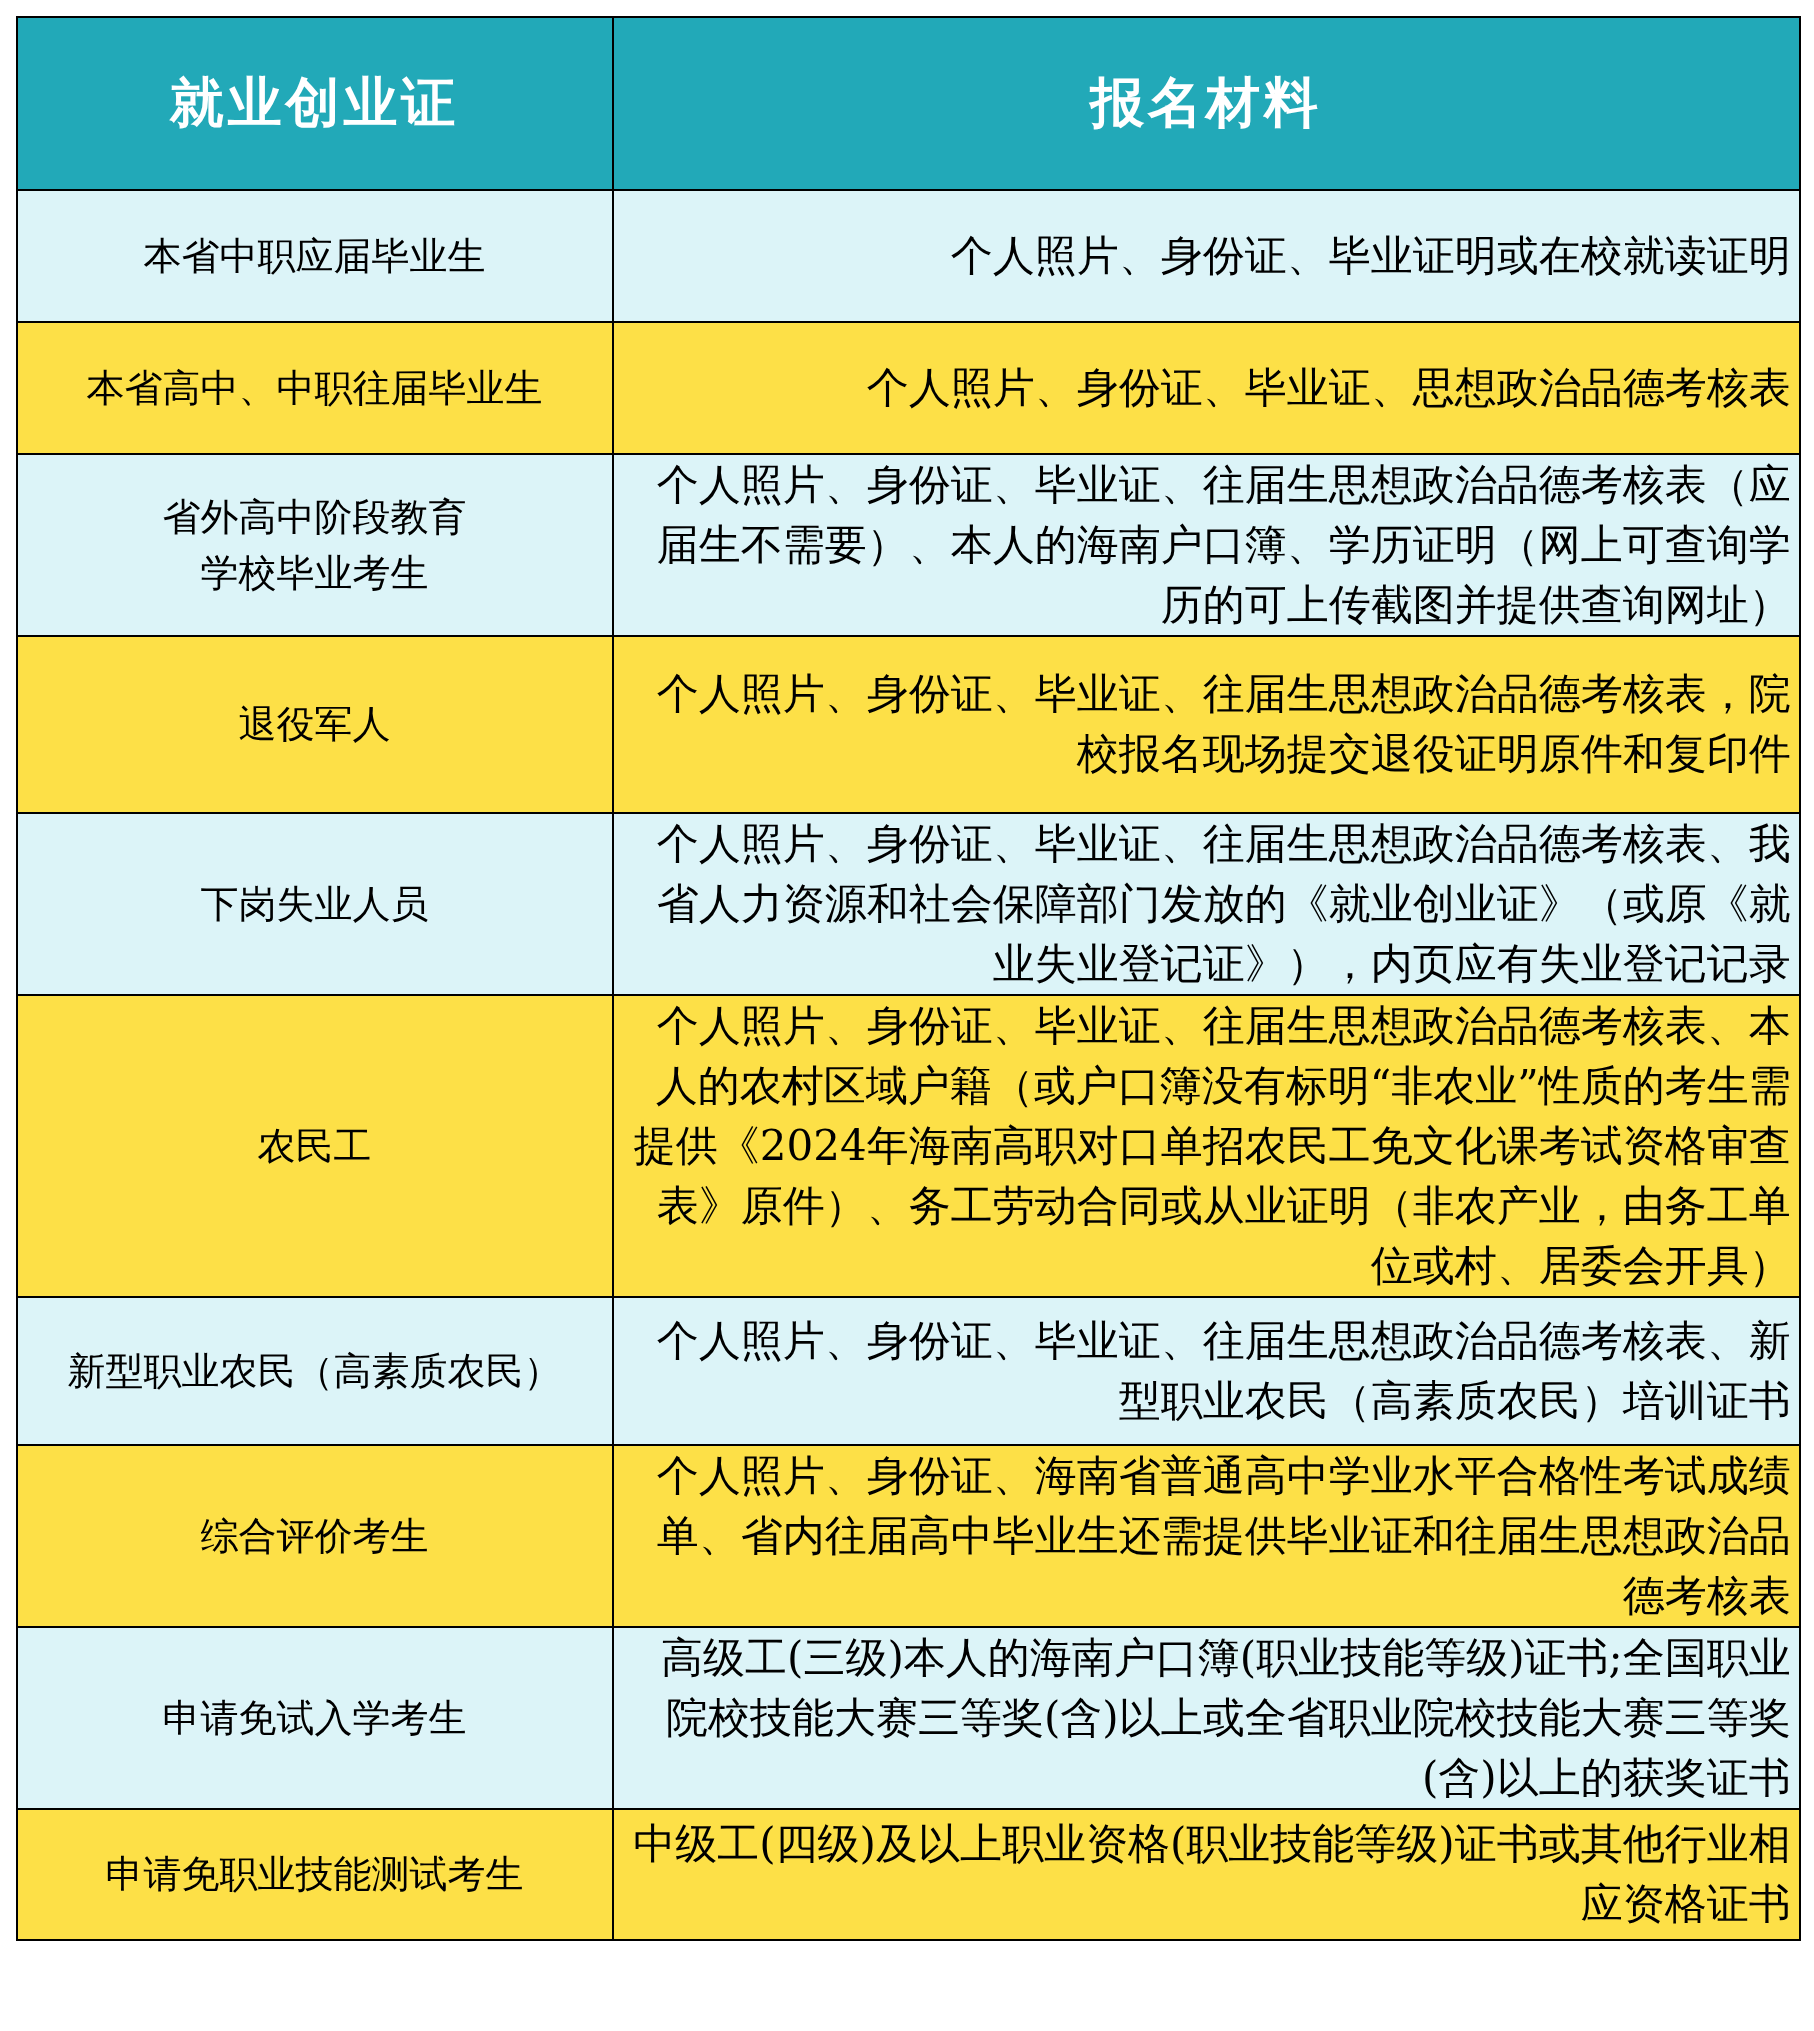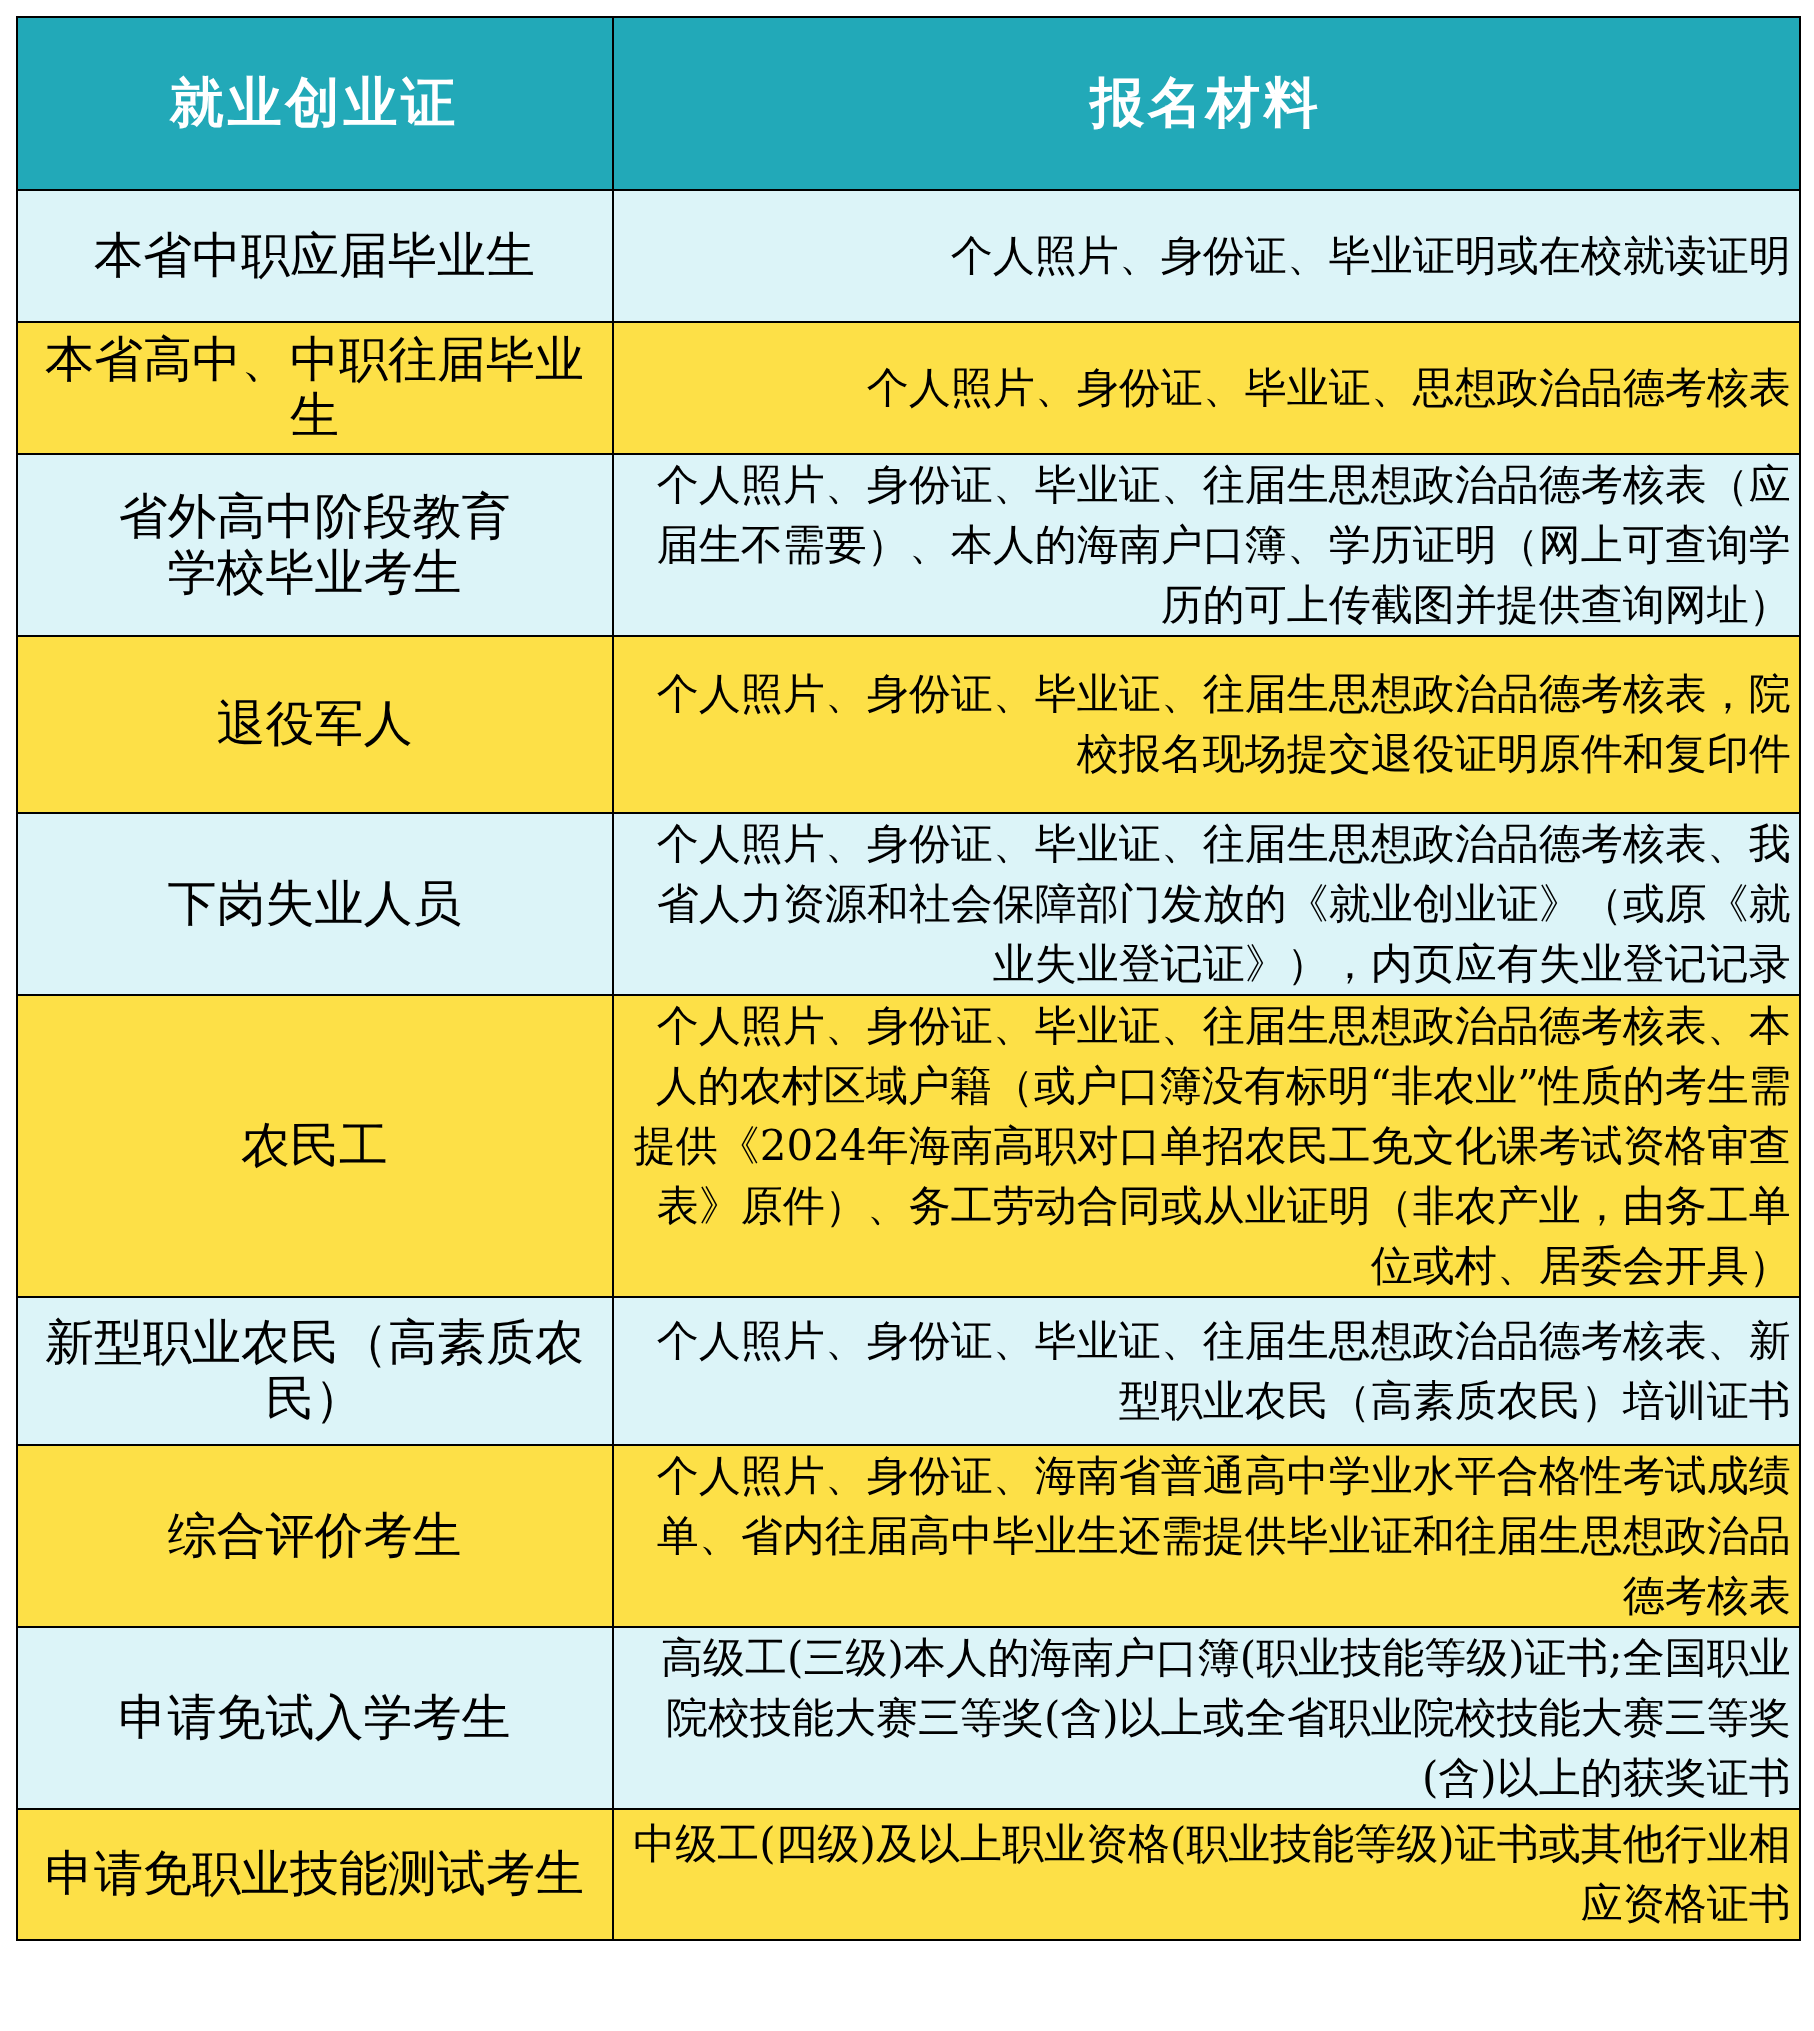--- a/index.html
+++ b/index.html
@@ -5,21 +5,21 @@
   html, body { margin: 0; padding: 0; background: #ffffff; }
   body { width: 1815px; height: 2032px; position: relative; overflow: hidden;
          font-family: "DejaVu Serif", "Liberation Serif", serif; color: #000; }
   .tbl { position: absolute; left: 15.5px; top: 15.5px; width: 1785px; border-collapse: collapse;
          table-layout: fixed; }
   .tbl td, .tbl th { border: 2.9px solid #000; padding: 0; vertical-align: middle; }
   .tbl th { background: #22A9B8; color: #ffffff; font-size: 54px; font-weight: bold;
             letter-spacing: 3.9px; height: 171px; }
   .col-type { width: 595px; }
   .col-mat { width: 1185px; }
-  .cell-type { text-align: center; font-size: 49px; line-height: 56px; padding: 0 9.7px !important; }
+  .cell-type { text-align: center; font-size: 38px; line-height: 56px; padding: 0 9.7px !important; }
   .cell-mat { text-align: right; font-size: 42px; line-height: 60px; padding: 0 7.8px 0 9.7px !important; }
   tr.alt td { background: #DCF4F8; }
   tr.plain td { background: #fde047; }
 </style>
 </head>
 <body>
 
 <table class="tbl">
   <colgroup>
     <col class="col-type">

